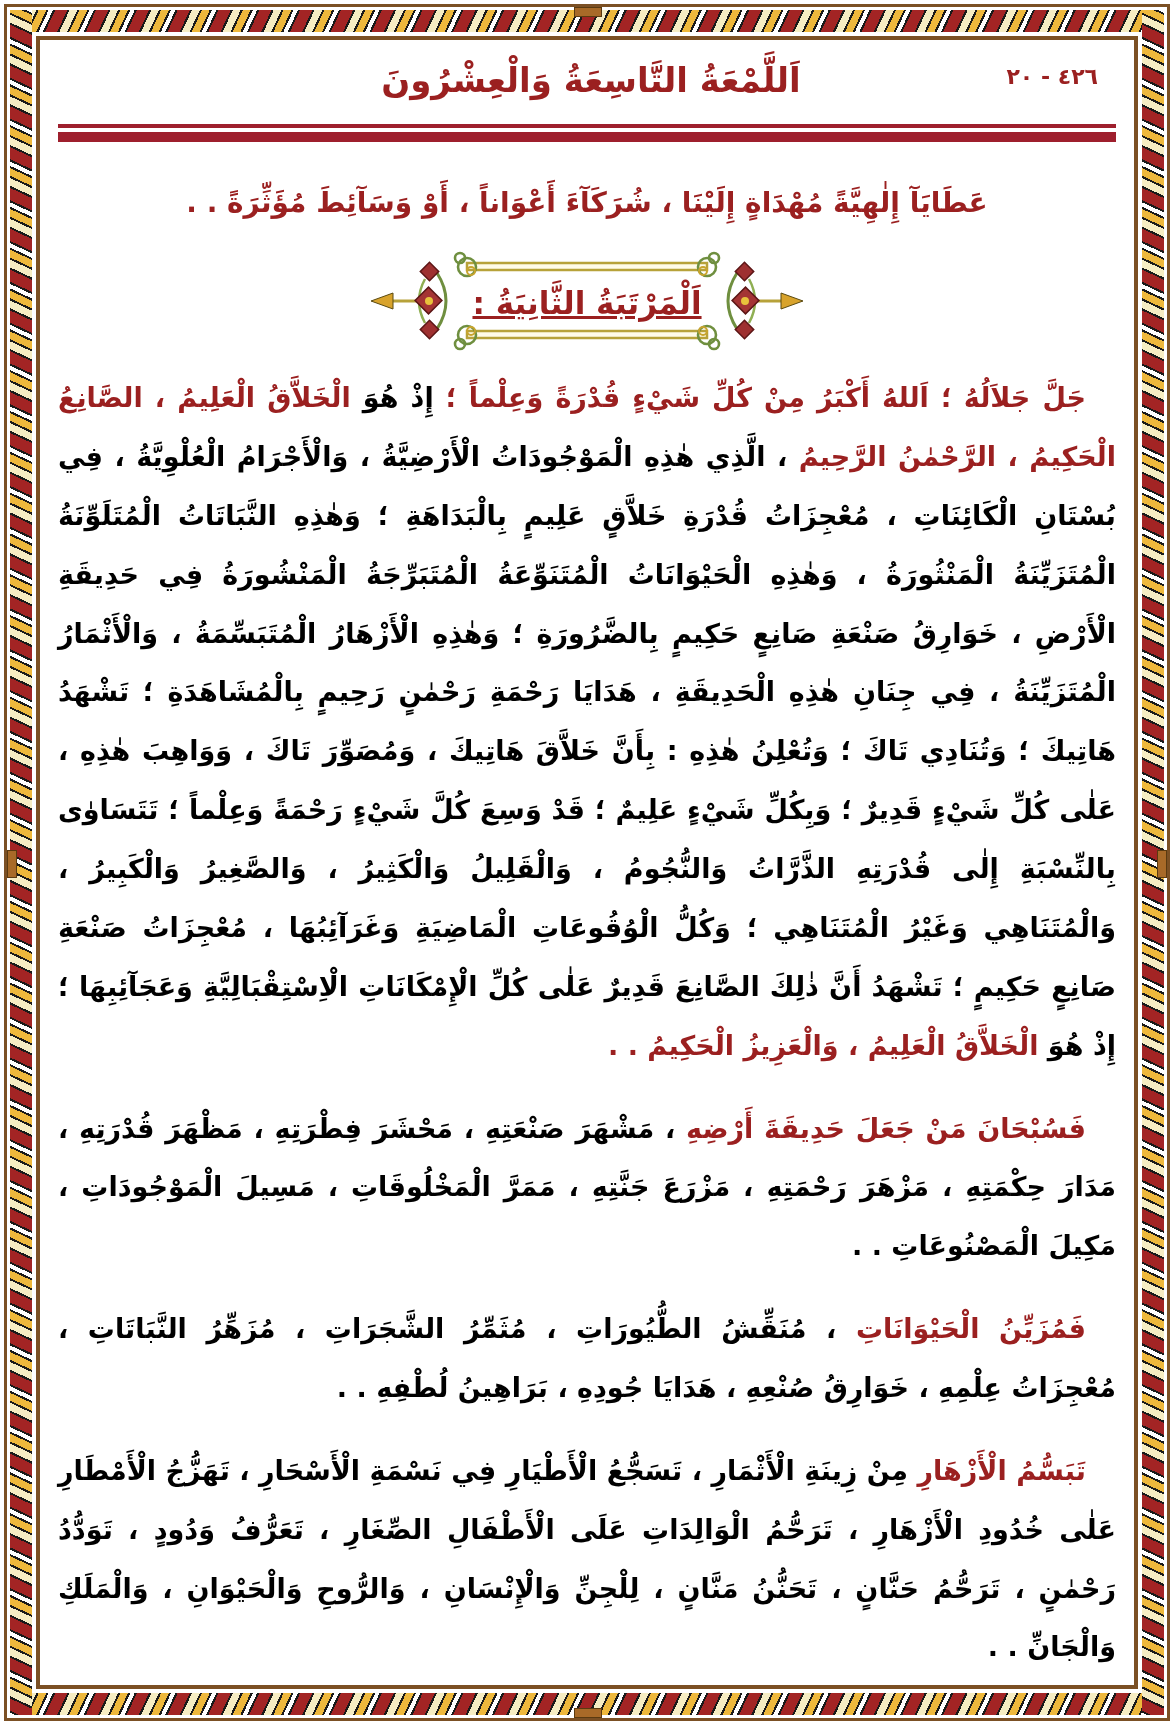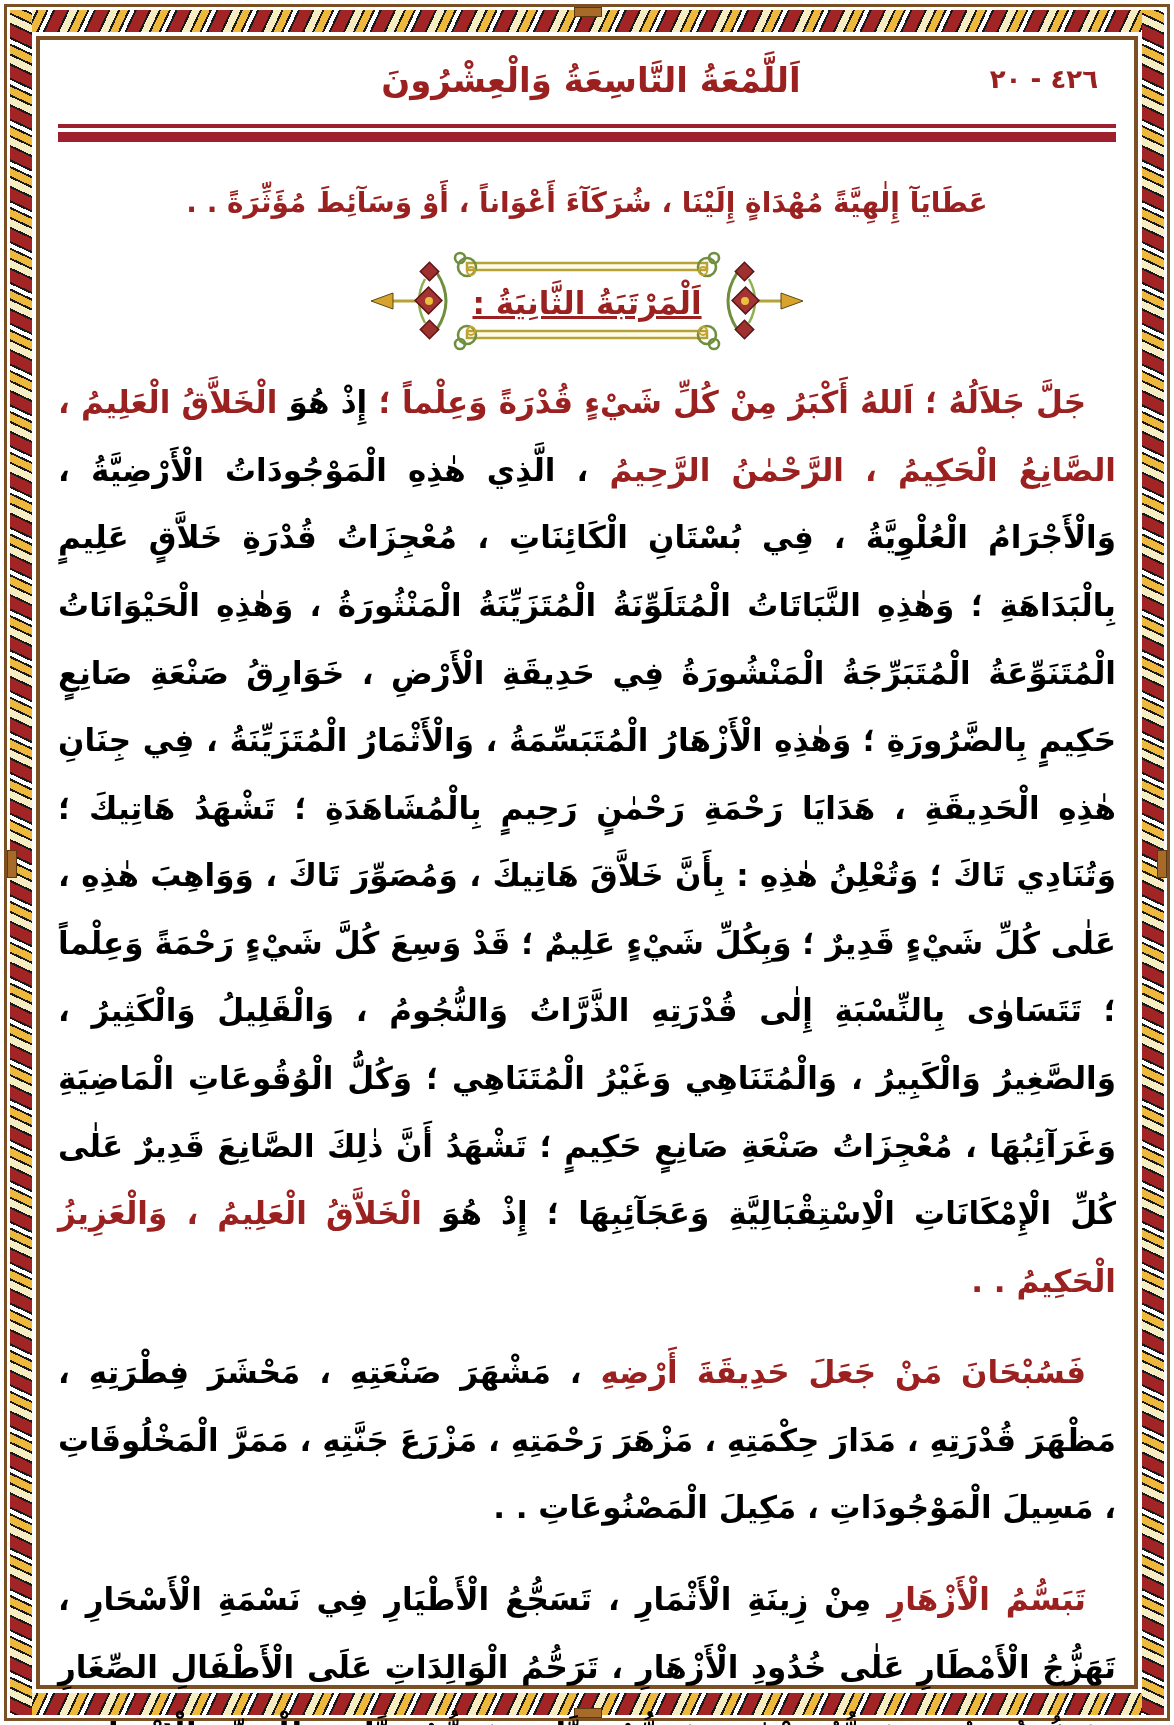--- a/index.html
+++ b/index.html
@@ -47,21 +47,21 @@
   .header { position: relative; height: 58px; margin-top: 14px; }
   .page-title {
     position: absolute; left: 8px; right: 0; top: 0;
     text-align: center;
     color: var(--accent);
     font-size: 34px; font-weight: 700;
   }
   .page-number {
     position: absolute; right: 18px; top: 4px;
     color: var(--accent);
-    font-size: 26px; font-weight: 700;
+    font-size: 22px; font-weight: 700;
     letter-spacing: 2px;
   }
   .rule { background: #9e1f2d; }
   .rule.thin { height: 4px; margin-top: 6px; }
   .rule.thick { height: 10px; margin-top: 4px; }
 
   .intro-line {
     margin: 34px 0 0 0;
     text-align: center;
     color: var(--accent);
@@ -75,21 +75,21 @@
     position: absolute; inset: 0;
     display: flex; align-items: center; justify-content: center;
     color: var(--accent);
     font-size: 31px; font-weight: 700;
     padding-top: 4px;
     text-decoration: underline;
   }
 
   .para {
     margin: 24px 0 0 0;
-    font-size: 31px; font-weight: 700;
+    font-size: 27px; font-weight: 700;
     line-height: 2.18;
     text-align: justify;
     text-indent: 30px;
   }
   .para.first { margin-top: 10px; }
   .para .em { color: var(--accent); }
 </style>
 </head>
 <body>
 
@@ -150,15 +150,16 @@
         <circle cx="62" cy="58" r="4" fill="#e8c23c"></circle>
       </g>
 
       <use href="#cluster" transform="translate(440,0) scale(-1,1)"></use>
     </svg>
     <div class="section-heading">اَلْمَرْتَبَةُ الثَّانِيَةُ :</div>
   </div>
 
   <p class="para first"><span class="em">جَلَّ جَلاَلُهُ ؛ اَللهُ أَكْبَرُ مِنْ كُلِّ شَيْءٍ قُدْرَةً وَعِلْماً ؛ </span><span>إِذْ هُوَ </span><span class="em">الْخَلاَّقُ الْعَلِيمُ ، الصَّانِعُ الْحَكِيمُ ، الرَّحْمٰنُ الرَّحِيمُ</span><span> ، الَّذِي هٰذِهِ الْمَوْجُودَاتُ الْأَرْضِيَّةُ ، وَالْأَجْرَامُ الْعُلْوِيَّةُ ، فِي بُسْتَانِ الْكَائِنَاتِ ، مُعْجِزَاتُ قُدْرَةِ خَلاَّقٍ عَلِيمٍ بِالْبَدَاهَةِ ؛ وَهٰذِهِ النَّبَاتَاتُ الْمُتَلَوِّنَةُ الْمُتَزَيِّنَةُ الْمَنْثُورَةُ ، وَهٰذِهِ الْحَيْوَانَاتُ الْمُتَنَوِّعَةُ الْمُتَبَرِّجَةُ الْمَنْشُورَةُ فِي حَدِيقَةِ الْأَرْضِ ، خَوَارِقُ صَنْعَةِ صَانِعٍ حَكِيمٍ بِالضَّرُورَةِ ؛ وَهٰذِهِ الْأَزْهَارُ الْمُتَبَسِّمَةُ ، وَالْأَثْمَارُ الْمُتَزَيِّنَةُ ، فِي جِنَانِ هٰذِهِ الْحَدِيقَةِ ، هَدَايَا رَحْمَةِ رَحْمٰنٍ رَحِيمٍ بِالْمُشَاهَدَةِ ؛ تَشْهَدُ هَاتِيكَ ؛ وَتُنَادِي تَاكَ ؛ وَتُعْلِنُ هٰذِهِ : بِأَنَّ خَلاَّقَ هَاتِيكَ ، وَمُصَوِّرَ تَاكَ ، وَوَاهِبَ هٰذِهِ ، عَلٰى كُلِّ شَيْءٍ قَدِيرٌ ؛ وَبِكُلِّ شَيْءٍ عَلِيمٌ ؛ قَدْ وَسِعَ كُلَّ شَيْءٍ رَحْمَةً وَعِلْماً ؛ تَتَسَاوٰى بِالنِّسْبَةِ إِلٰى قُدْرَتِهِ الذَّرَّاتُ وَالنُّجُومُ ، وَالْقَلِيلُ وَالْكَثِيرُ ، وَالصَّغِيرُ وَالْكَبِيرُ ، وَالْمُتَنَاهِي وَغَيْرُ الْمُتَنَاهِي ؛ وَكُلُّ الْوُقُوعَاتِ الْمَاضِيَةِ وَغَرَآئِبُهَا ، مُعْجِزَاتُ صَنْعَةِ صَانِعٍ حَكِيمٍ ؛ تَشْهَدُ أَنَّ ذٰلِكَ الصَّانِعَ قَدِيرٌ عَلٰى كُلِّ الْإِمْكَانَاتِ الْاِسْتِقْبَالِيَّةِ وَعَجَآئِبِهَا ؛ إِذْ هُوَ </span><span class="em">الْخَلاَّقُ الْعَلِيمُ ، وَالْعَزِيزُ الْحَكِيمُ . .</span></p>
   <p class="para"><span class="em">فَسُبْحَانَ مَنْ جَعَلَ حَدِيقَةَ أَرْضِهِ</span><span> ، مَشْهَرَ صَنْعَتِهِ ، مَحْشَرَ فِطْرَتِهِ ، مَظْهَرَ قُدْرَتِهِ ، مَدَارَ حِكْمَتِهِ ، مَزْهَرَ رَحْمَتِهِ ، مَزْرَعَ جَنَّتِهِ ، مَمَرَّ الْمَخْلُوقَاتِ ، مَسِيلَ الْمَوْجُودَاتِ ، مَكِيلَ الْمَصْنُوعَاتِ . .</span></p>
+  <p class="para"><span class="em">فَمُزَيِّنُ الْحَيْوَانَاتِ</span><span> ، مُنَقِّشُ الطُّيُورَاتِ ، مُثَمِّرُ الشَّجَرَاتِ ، مُزَهِّرُ النَّبَاتَاتِ ، مُعْجِزَاتُ عِلْمِهِ ، خَوَارِقُ صُنْعِهِ ، هَدَايَا جُودِهِ ، بَرَاهِينُ لُطْفِهِ . .</span></p>
   <p class="para"><span class="em">تَبَسُّمُ الْأَزْهَارِ</span><span> مِنْ زِينَةِ الْأَثْمَارِ ، تَسَجُّعُ الْأَطْيَارِ فِي نَسْمَةِ الْأَسْحَارِ ، تَهَزُّجُ الْأَمْطَارِ عَلٰى خُدُودِ الْأَزْهَارِ ، تَرَحُّمُ الْوَالِدَاتِ عَلَى الْأَطْفَالِ الصِّغَارِ ، تَعَرُّفُ وَدُودٍ ، تَوَدُّدُ رَحْمٰنٍ ، تَرَحُّمُ حَنَّانٍ ، تَحَنُّنُ مَنَّانٍ ، لِلْجِنِّ وَالْإِنْسَانِ ، وَالرُّوحِ وَالْحَيْوَانِ ، وَالْمَلَكِ وَالْجَانِّ . .</span></p>
 
 </div>
 
 </body></html>

